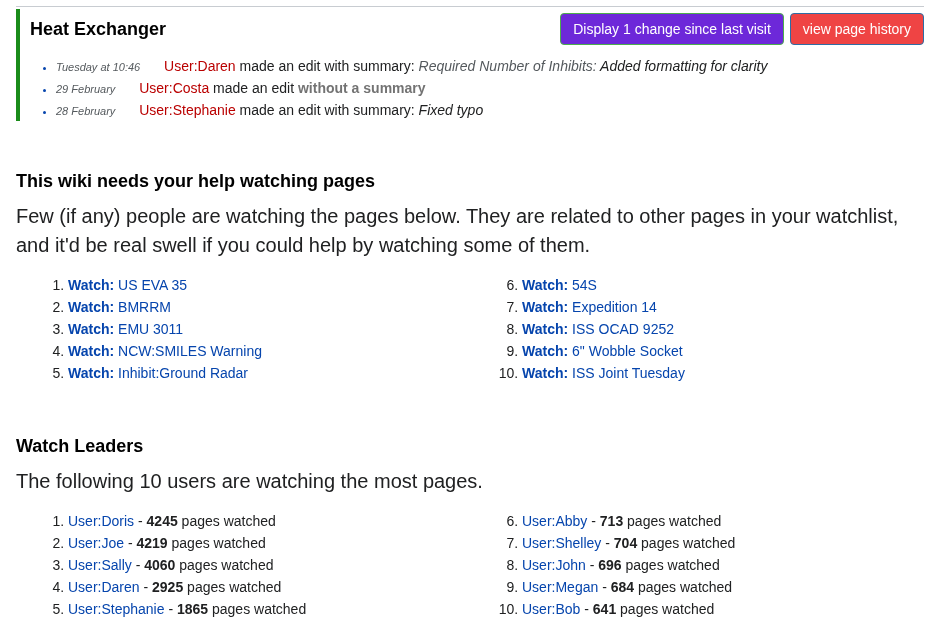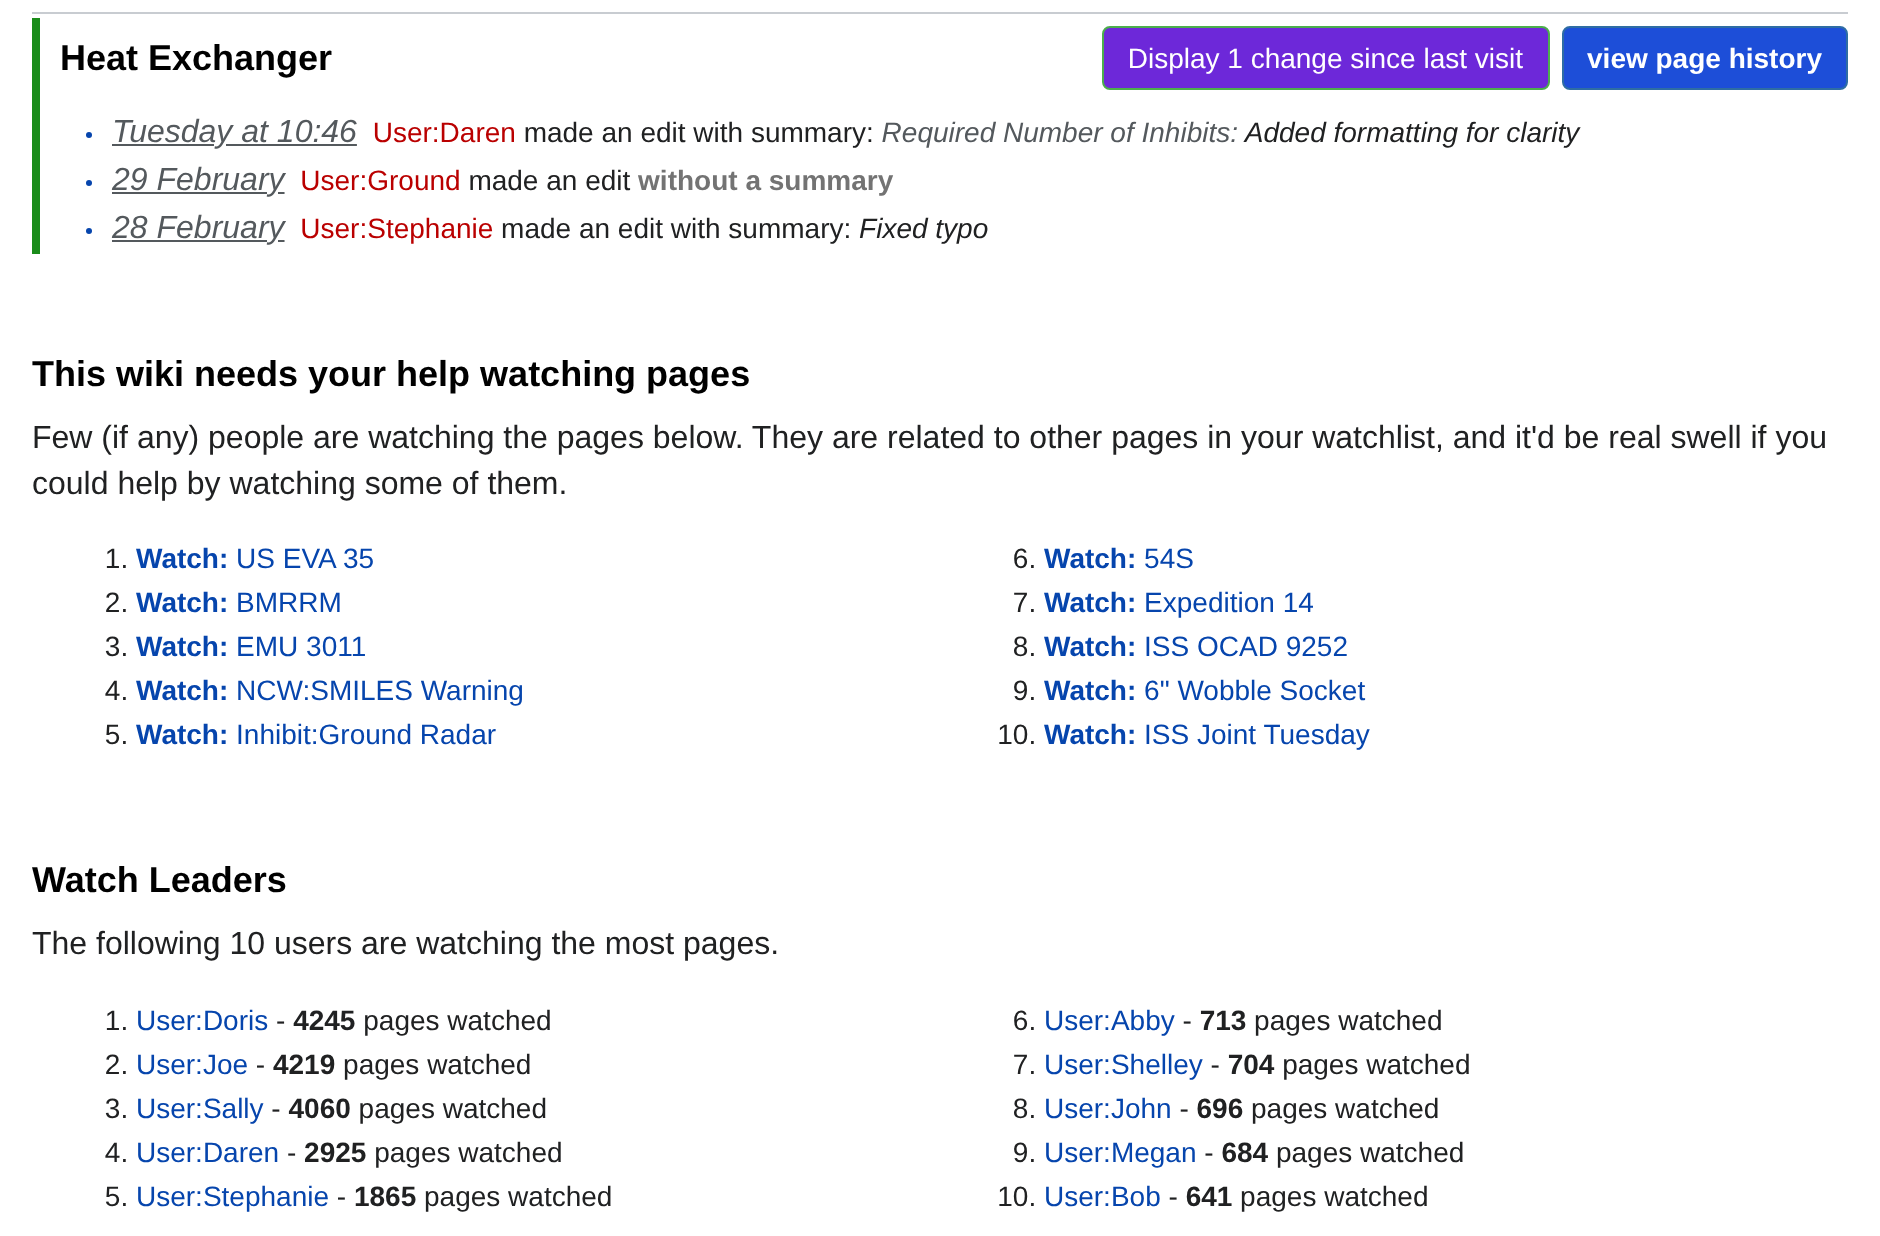--- a/index.html
+++ b/index.html
@@ -40,45 +40,45 @@
     display: inline-block;
     font-size: 14px;
     padding: 7px 12px;
     border-radius: 4px;
     border: 1px solid transparent;
     color: #fff;
     cursor: pointer;
     white-space: nowrap;
   }
   .btn-green { background: #6d28d9; border-color: #4cae4c; }
-  .btn-blue  { background: #1d4ed8; border-color: #2e6da4; font-weight: bold; }
+  .btn-blue  { background: #ef4444; border-color: #2e6da4; }
   .edit-list {
     list-style: disc;
     padding-left: 26px;
     margin: 10px 0 0 0;
   }
   .edit-list li {
     padding: 3px 0;
     color: #0645ad;
   }
   .edit-list li::marker { color: #0645ad; font-size: 11px; }
-  .ts { font-style: italic; color: #54595d; font-size: 16px; margin-right: 4px; display: inline-block; min-width: 0; text-decoration: underline; }
+  .ts { font-style: italic; color: #54595d; font-size: 11px; margin-right: 20px; display: inline-block; min-width: 0; }
   .user-red { color: #ba0000; }
   .txt-black { color: #202122; }
   .no-summary { font-weight: bold; color: #737373; }
   .summary-pre { font-style: italic; color: #54595d; }
   .summary-suf { font-style: italic; color: #202122; }
   h2.section {
     font-size: 18px;
     font-weight: bold;
     margin: 0 0 4px 0;
     color: #000;
   }
   p.lead {
-    font-size: 16px;
+    font-size: 20px;
     margin: 10px 0 14px 0;
     line-height: 1.45;
     color: #202122;
   }
   .two-col {
     display: flex;
   }
   .two-col ol {
     margin: 0;
     padding-left: 52px;
@@ -109,21 +109,21 @@
       <a class="btn btn-blue">view page history</a>
     </div>
   </div>
   <ul class="edit-list">
     <li>
       <span class="ts">Tuesday at 10:46</span>
       <a class="user-red">User:Daren</a><span class="txt-black"> made an edit with summary:  </span><span class="no-summary"></span><span class="summary-pre">Required Number of Inhibits: </span><span class="summary-suf">Added formatting for clarity</span>
     </li>
     <li>
       <span class="ts">29 February</span>
-      <a class="user-red">User:Ground</a><span class="txt-black"> made an edit </span><span class="no-summary">without a summary</span><span class="summary-pre"></span><span class="summary-suf"></span>
+      <a class="user-red">User:Costa</a><span class="txt-black"> made an edit </span><span class="no-summary">without a summary</span><span class="summary-pre"></span><span class="summary-suf"></span>
     </li>
     <li>
       <span class="ts">28 February</span>
       <a class="user-red">User:Stephanie</a><span class="txt-black"> made an edit with summary:  </span><span class="no-summary"></span><span class="summary-pre"></span><span class="summary-suf">Fixed typo</span>
     </li>
   </ul>
 </div>
 
 <h2 class="section">This wiki needs your help watching pages</h2>
 <p class="lead">Few (if any) people are watching the pages below. They are related to other pages in your watchlist, and it'd be real swell if you could help by watching some of them.</p>

